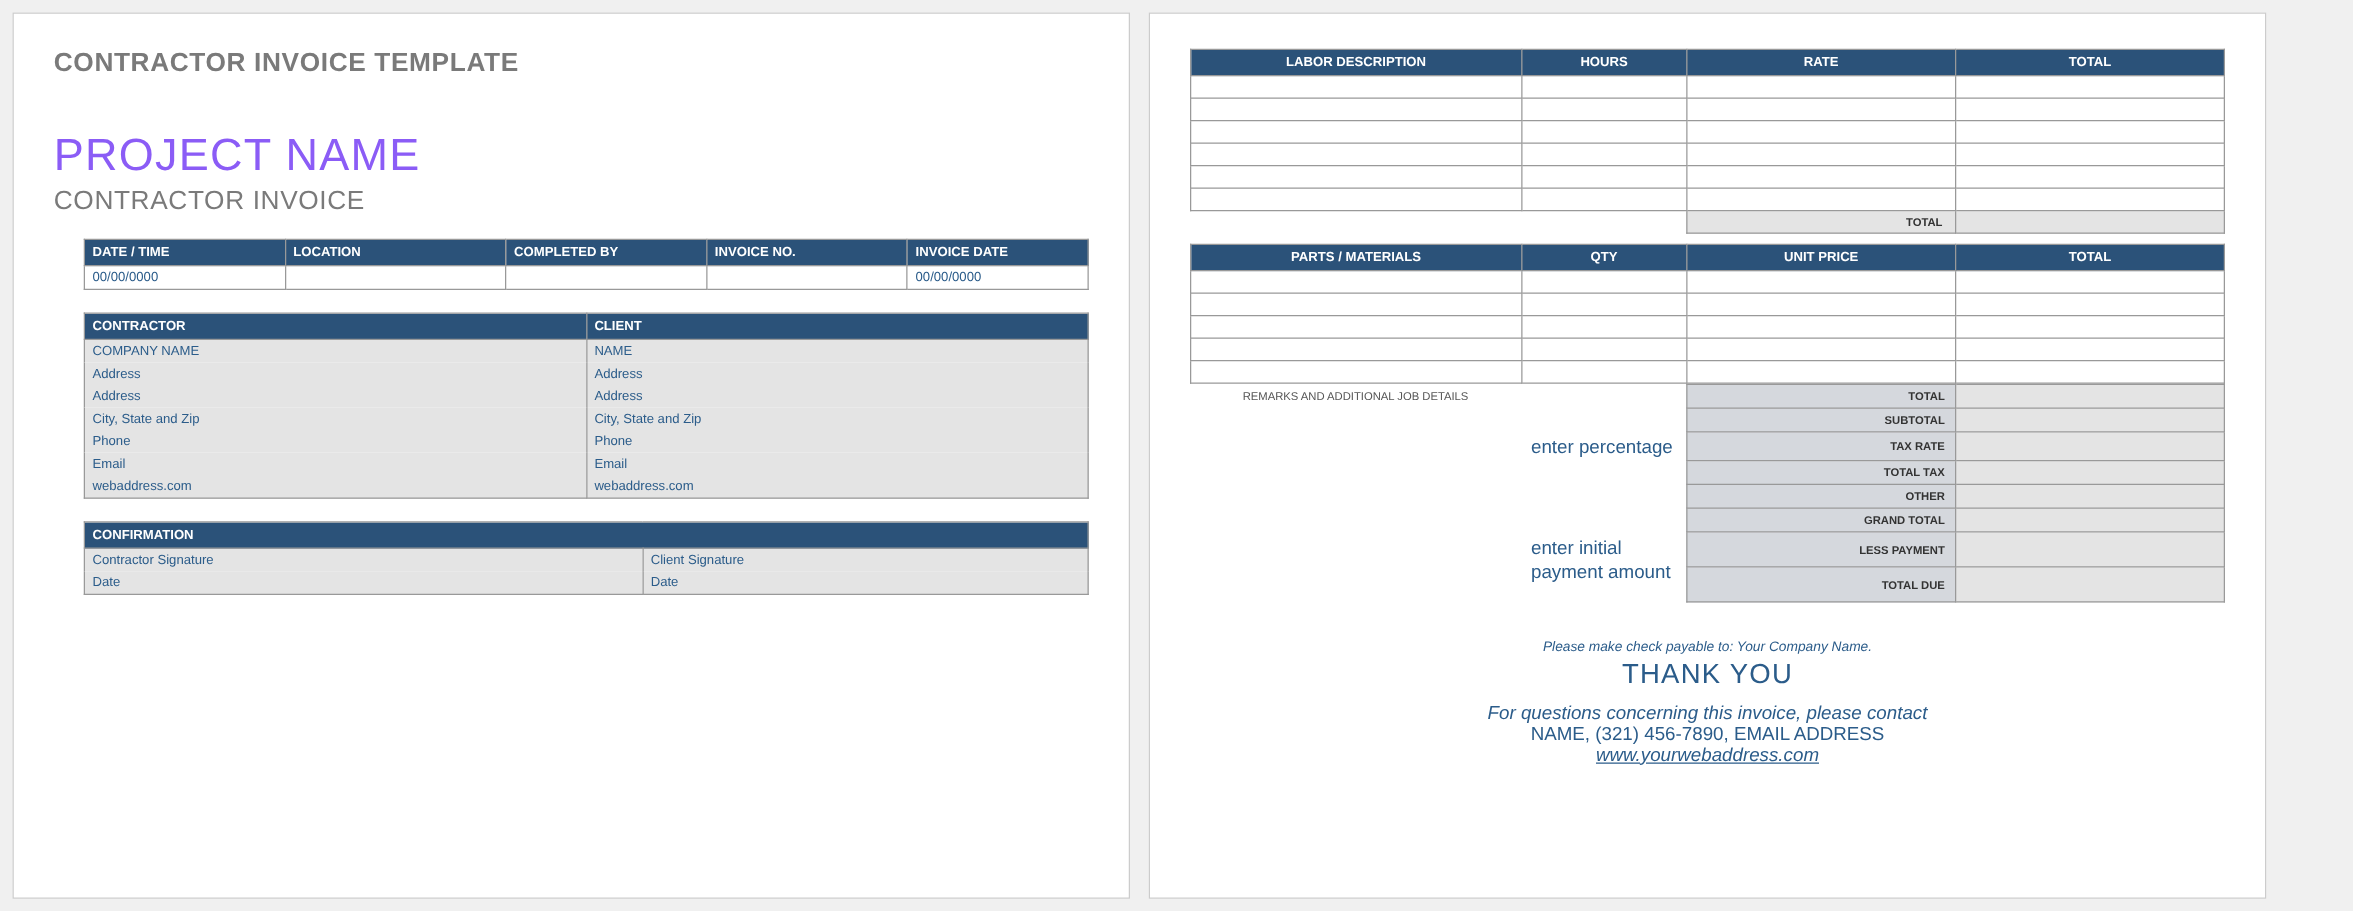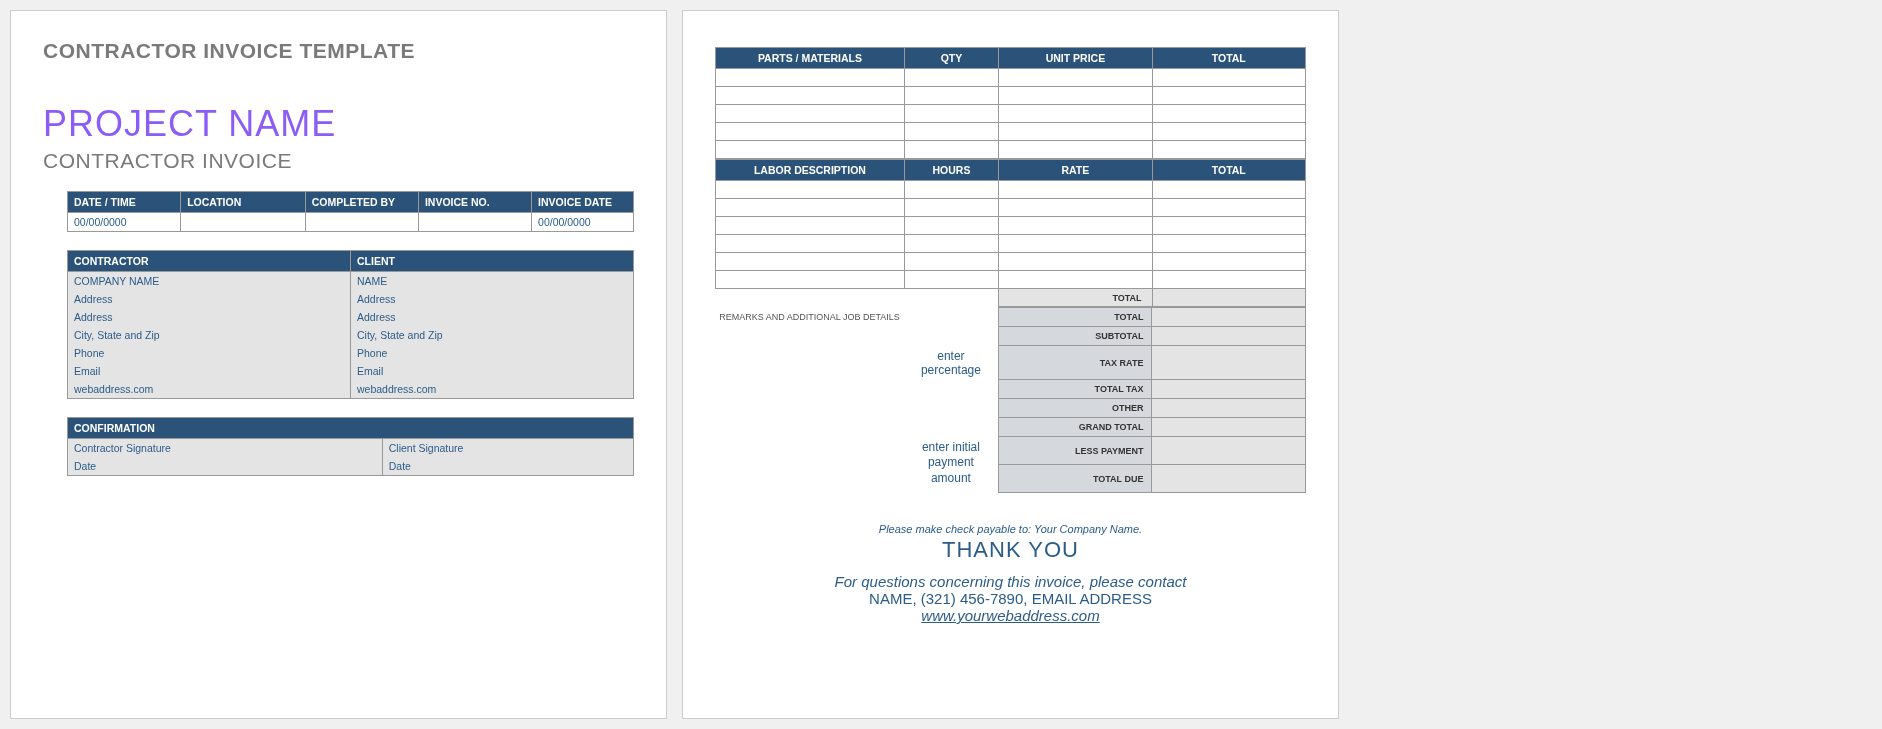--- a/index.html
+++ b/index.html
@@ -6,21 +6,21 @@
   body {
     background: #f0f0f0;
     font-family: "Century Gothic", "Trebuchet MS", Arial, sans-serif;
     padding: 10px;
     display: flex;
     gap: 15px;
   }
   .page {
     background: #fff;
     border: 1px solid #ccc;
-    width: 657px;
+    width: 894px;
     height: 709px;
     padding: 28px 32px;
     position: relative;
   }
   .template-title {
     color: #7a7a7a;
     font-size: 21px;
     font-weight: bold;
     letter-spacing: 0.5px;
     margin-bottom: 40px;
@@ -76,23 +76,23 @@
   .info-top td { border-top: 1px solid #999; }
   .info-bot td { border-bottom: 1px solid #999; }
   .remarks {
     font-size: 9px;
     color: #444;
     padding: 3px 4px;
     text-align: center;
     vertical-align: top;
   }
   .hint {
-    font-size: 12px;
+    font-size: 15px;
     color: #2b5c8a;
-    text-align: center;
+    text-align: left;
     padding: 3px 8px;
     vertical-align: middle;
   }
   .footer {
     text-align: center;
     margin-top: 30px;
     color: #2b5c8a;
     font-style: italic;
     font-size: 11px;
   }
@@ -194,20 +194,78 @@
       <tr class="info-row info-bot">
             <td class="gray">Date</td>
             <td class="gray">Date</td>
           </tr>
     </tbody>
       </table>
   </div>
 </div>
 
 <div class="page">
+  <table style="margin-bottom:0">
+    <colgroup>
+        <col style="width:32%">
+        <col style="width:16%">
+        <col style="width:26%">
+        <col style="width:26%">
+      </colgroup>
+    <tbody>
+        <tr>
+      <th class="center">LABOR DESCRIPTION</th>
+      <th class="center">HOURS</th>
+      <th class="center">RATE</th>
+      <th class="center">TOTAL</th>
+    </tr>
+    <tr>
+          <td></td>
+          <td></td>
+          <td></td>
+          <td></td>
+        </tr>
+    <tr>
+          <td></td>
+          <td></td>
+          <td></td>
+          <td></td>
+        </tr>
+    <tr>
+          <td></td>
+          <td></td>
+          <td></td>
+          <td></td>
+        </tr>
+    <tr>
+          <td></td>
+          <td></td>
+          <td></td>
+          <td></td>
+        </tr>
+    <tr>
+          <td></td>
+          <td></td>
+          <td></td>
+          <td></td>
+        </tr>
+    <tr>
+          <td></td>
+          <td></td>
+          <td></td>
+          <td></td>
+        </tr>
+    <tr>
+      <td class="noborder" colspan="2"></td>
+      <td class="gray totallabel">TOTAL</td>
+      <td class="gray"></td>
+    </tr>
+  </tbody>
+    </table>
+
   <table style="margin-top:8px">
     <colgroup>
         <col style="width:32%">
         <col style="width:16%">
         <col style="width:26%">
         <col style="width:26%">
       </colgroup>
     <tbody>
         <tr>
       <th class="center">PARTS / MATERIALS</th>
@@ -238,78 +296,20 @@
           <td></td>
           <td></td>
           <td></td>
         </tr>
     <tr>
           <td></td>
           <td></td>
           <td></td>
           <td></td>
         </tr>
-  </tbody>
-    </table>
-
-  <table style="margin-bottom:0">
-    <colgroup>
-        <col style="width:32%">
-        <col style="width:16%">
-        <col style="width:26%">
-        <col style="width:26%">
-      </colgroup>
-    <tbody>
-        <tr>
-      <th class="center">LABOR DESCRIPTION</th>
-      <th class="center">HOURS</th>
-      <th class="center">RATE</th>
-      <th class="center">TOTAL</th>
-    </tr>
-    <tr>
-          <td></td>
-          <td></td>
-          <td></td>
-          <td></td>
-        </tr>
-    <tr>
-          <td></td>
-          <td></td>
-          <td></td>
-          <td></td>
-        </tr>
-    <tr>
-          <td></td>
-          <td></td>
-          <td></td>
-          <td></td>
-        </tr>
-    <tr>
-          <td></td>
-          <td></td>
-          <td></td>
-          <td></td>
-        </tr>
-    <tr>
-          <td></td>
-          <td></td>
-          <td></td>
-          <td></td>
-        </tr>
-    <tr>
-          <td></td>
-          <td></td>
-          <td></td>
-          <td></td>
-        </tr>
-    <tr>
-      <td class="noborder" colspan="2"></td>
-      <td class="gray totallabel">TOTAL</td>
-      <td class="gray"></td>
-    </tr>
   </tbody>
     </table>
 
   <table>
     <colgroup>
         <col style="width:32%">
         <col style="width:16%">
         <col style="width:26%">
         <col style="width:26%">
       </colgroup>

